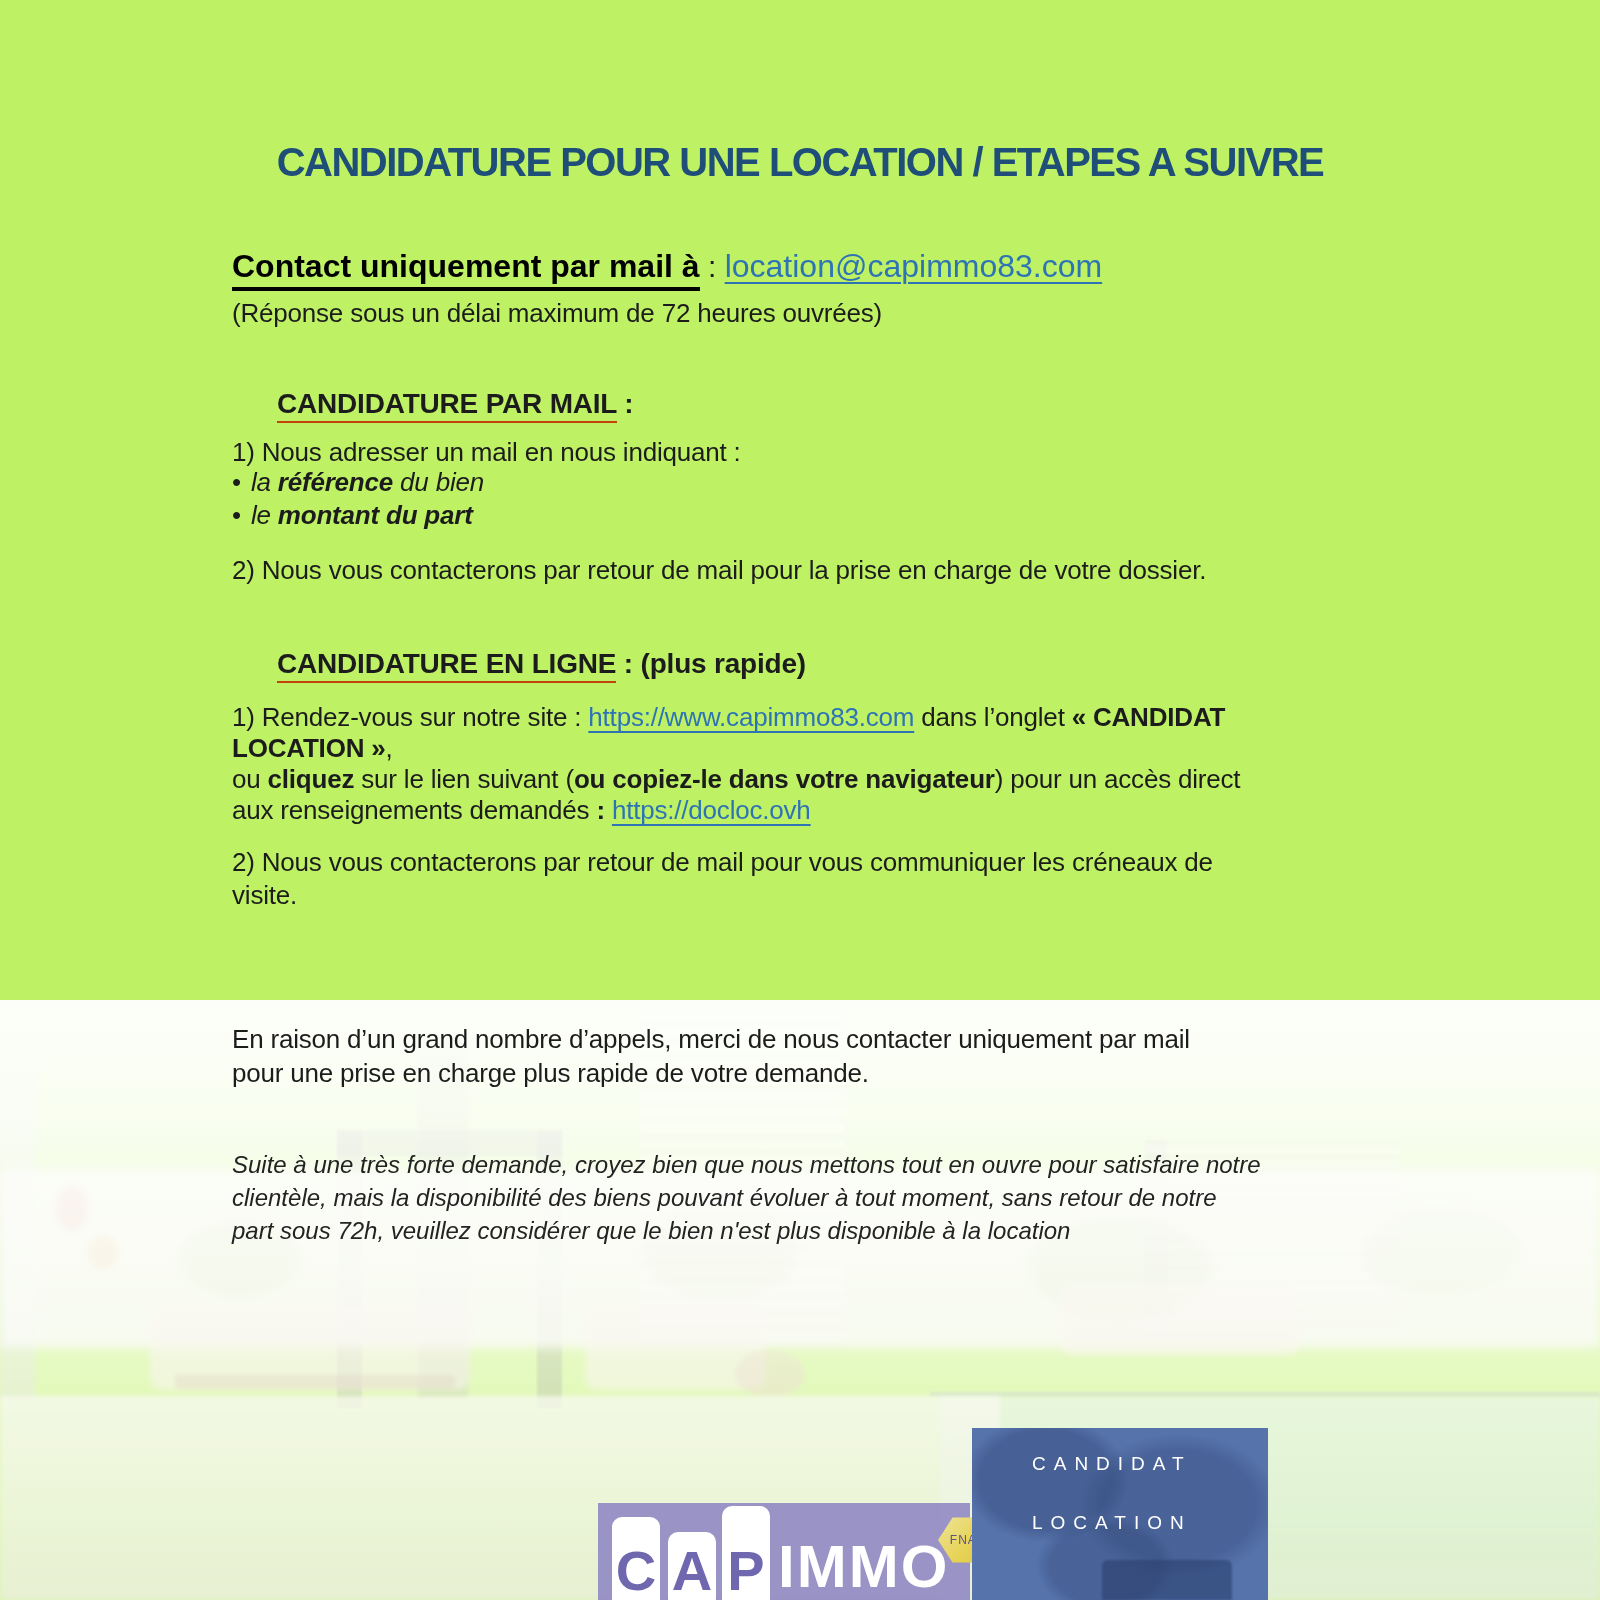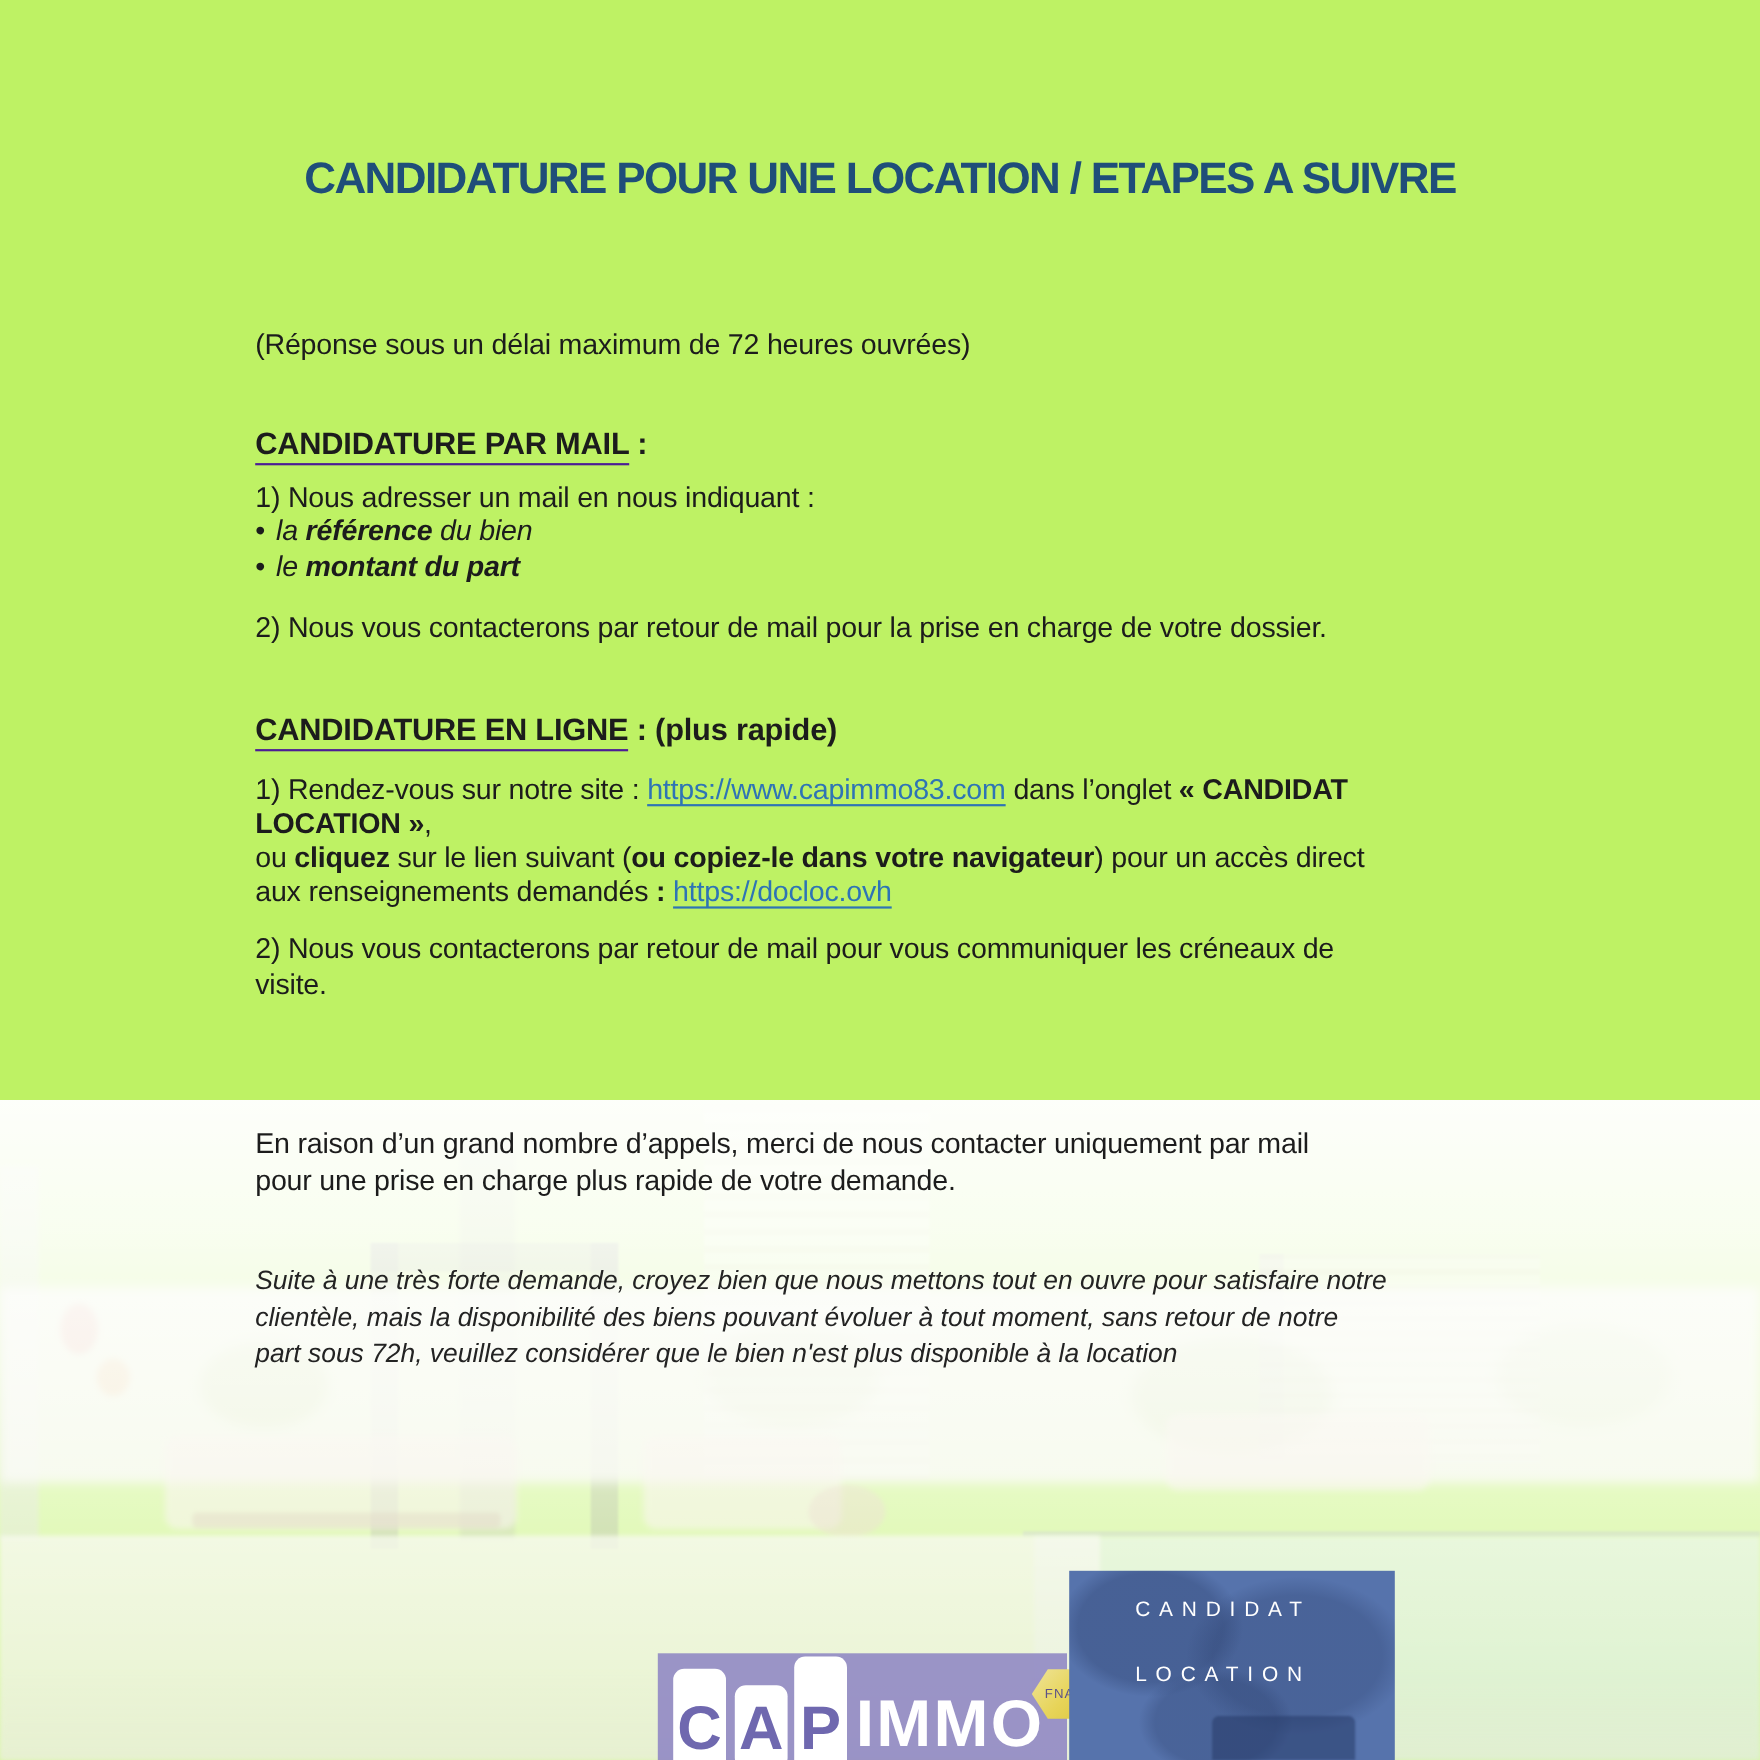--- a/index.html
+++ b/index.html
@@ -58,21 +58,21 @@
   .title{left:0;top:140px;width:1600px;text-align:center;
     font-size:40px;font-weight:bold;letter-spacing:-1.5px;color:var(--title,#1f4e79);}
   .contact{top:248px;font-size:30px;}
   .contact .lbl{font-weight:bold;font-size:32px;color:#000;
     border-bottom:4px solid #000;padding-bottom:3px;}
   .contact .eml{font-size:32px;}
   a.lnk{color:var(--link,#2e74b5);text-decoration:underline;
     text-decoration-thickness:2px;text-underline-offset:5px;cursor:pointer;}
   .note{top:298px;font-size:26px;letter-spacing:-0.2px;}
   .h2{font-size:28px;font-weight:bold;letter-spacing:-0.2px;}
-  .h2 .u{border-bottom:2px solid #4c1d95;padding-bottom:2px;}
+  .h2 .u{border-bottom:2px solid #c2410c;padding-bottom:2px;margin-left:45px;}
   .h-mail{top:388px;}
   .body{font-size:26px;line-height:33px;letter-spacing:-0.2px;}
   .step-mail-1{top:436px;}
   .bullets{top:466px;font-style:italic;}
   .bullets .dot{font-style:normal;padding-right:10px;}
   .step-mail-2{top:554px;}
   .h-online{top:648px;}
   .online-1{top:702px;line-height:31px;}
   .online-2{top:846px;}
   .q-head{top:966px;font-size:30px;font-weight:bold;letter-spacing:-0.2px;}
@@ -133,20 +133,23 @@
     <div class="shape ph-pouf"></div>
     <div class="shape ph-pooledge"></div>
     <div class="shape ph-pool"></div>
     <div class="shape ph-grass"></div>
     <div class="shape ph-grassbottom"></div>
     <div class="shape ph-wash"></div>
   </div>
 
   <div class="blk title">CANDIDATURE POUR UNE LOCATION / ETAPES A SUIVRE</div>
 
+  <div class="blk contact">
+    <span class="lbl">Contact uniquement par mail à</span><span> : </span><a class="lnk eml">location@capimmo83.com</a>
+  </div>
   <div class="blk note">(Réponse sous un délai maximum de 72 heures ouvrées)</div>
 
   <div class="blk h2 h-mail">
     <span class="u">CANDIDATURE PAR MAIL</span><span> :</span>
   </div>
   <div class="blk body step-mail-1">1) Nous adresser un mail en nous indiquant :</div>
   <div class="blk body bullets">
     <span><span class="dot">•</span><span>la </span><strong>référence</strong><span> du bien</span></span><br>
     <span><span class="dot">•</span><span>le </span><strong>montant du part</strong></span>
   </div>

